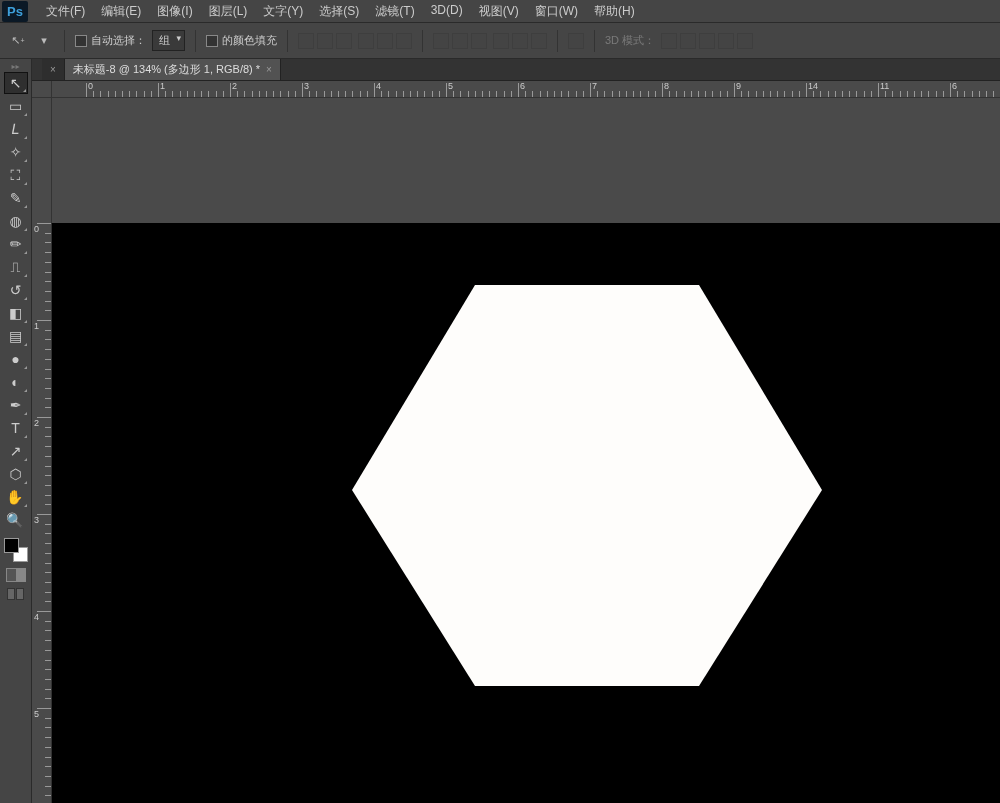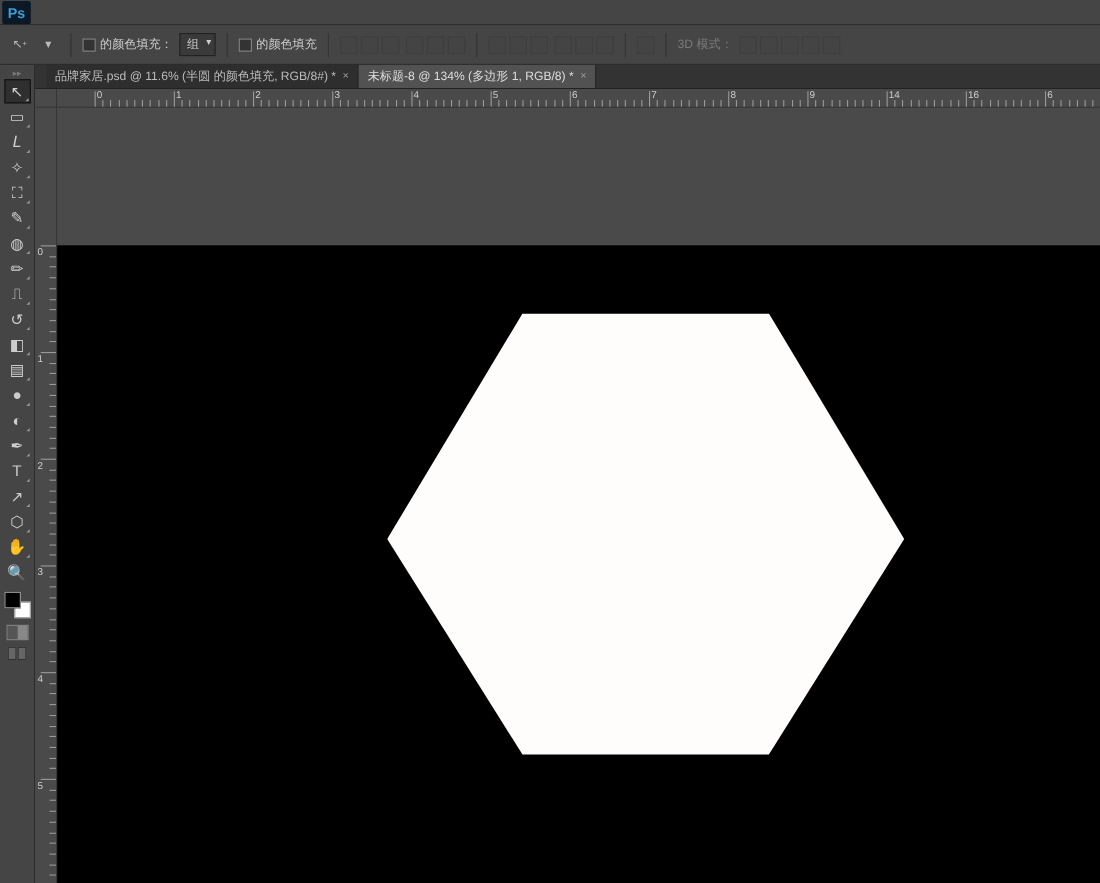--- a/index.html
+++ b/index.html
@@ -94,29 +94,42 @@
     .canvas {
       position:absolute;left:0;top:125px;width:968px;height:585px;background:#000;
     }
     .hexagon { position:absolute;left:300px;top:62px; }
   </style>
 </head>
 <body>
 
 <div class="menubar">
   <div class="ps-logo">Ps</div>
+  <div id="menu-slot" style="display: flex;">
+      <div class="menu-item">文件(F)</div>
+      <div class="menu-item">编辑(E)</div>
+      <div class="menu-item">图像(I)</div>
+      <div class="menu-item">图层(L)</div>
+      <div class="menu-item">文字(Y)</div>
+      <div class="menu-item">选择(S)</div>
+      <div class="menu-item">滤镜(T)</div>
+      <div class="menu-item">3D(D)</div>
+      <div class="menu-item">视图(V)</div>
+      <div class="menu-item">窗口(W)</div>
+      <div class="menu-item">帮助(H)</div>
+    </div>
 </div>
 
 <div class="optionsbar">
   <span class="opt-icon">↖<sub style="font-size:7px">+</sub></span>
   <span class="opt-icon">▾</span>
   <div class="vsep"></div>
   <label class="opt-label">
     <span class="opt-chk"></span>
-      <span>的颜色填充：</span>
+      <span>自动选择：</span>
   </label>
   <div class="opt-select">组</div>
   <div class="vsep"></div>
   <label class="opt-label">
     <span class="opt-chk"></span>
       <span>的颜色填充</span>
   </label>
   <div class="vsep"></div>
   <div class="opt-grp opt-disabled">
     <span class="mini"></span>
@@ -149,21 +162,20 @@
     <span class="mini"></span>
       <span class="mini"></span>
       <span class="mini"></span>
       <span class="mini"></span>
       <span class="mini"></span>
   </div>
 </div>
 
 <div class="doctabs" id="tabs-slot">
     <div class="doctab">
-      <span>品牌家居.psd @ 11.6% (半圆 的颜色填充, RGB/8#) *</span>
       <span class="close">×</span>
     </div>
     <div class="doctab active">
       <span>未标题-8 @ 134% (多边形 1, RGB/8) *</span>
       <span class="close">×</span>
     </div>
   </div>
 
 <div class="toolpalette">
   <div class="tool" style="height:8px;font-size:8px;color:#777">▸▸</div>
@@ -321,21 +333,21 @@
       <div class="tick" style="left: 761.2px;"></div>
       <div class="tick" style="left: 768.4px;"></div>
       <div class="tick" style="left: 775.6px;"></div>
       <div class="tick" style="left: 782.8px;"></div>
       <div class="tick" style="left: 790px;"></div>
       <div class="tick" style="left: 797.2px;"></div>
       <div class="tick" style="left: 804.4px;"></div>
       <div class="tick" style="left: 811.6px;"></div>
       <div class="tick" style="left: 818.8px;"></div>
       <div class="tick major" style="left: 826px;"></div>
-      <div class="num" style="left: 828px;">16</div>
+      <div class="num" style="left: 828px;">11</div>
       <div class="tick" style="left: 833.2px;"></div>
       <div class="tick" style="left: 840.4px;"></div>
       <div class="tick" style="left: 847.6px;"></div>
       <div class="tick" style="left: 854.8px;"></div>
       <div class="tick" style="left: 862px;"></div>
       <div class="tick" style="left: 869.2px;"></div>
       <div class="tick" style="left: 876.4px;"></div>
       <div class="tick" style="left: 883.6px;"></div>
       <div class="tick" style="left: 890.8px;"></div>
       <div class="tick major" style="left: 898px;"></div>

